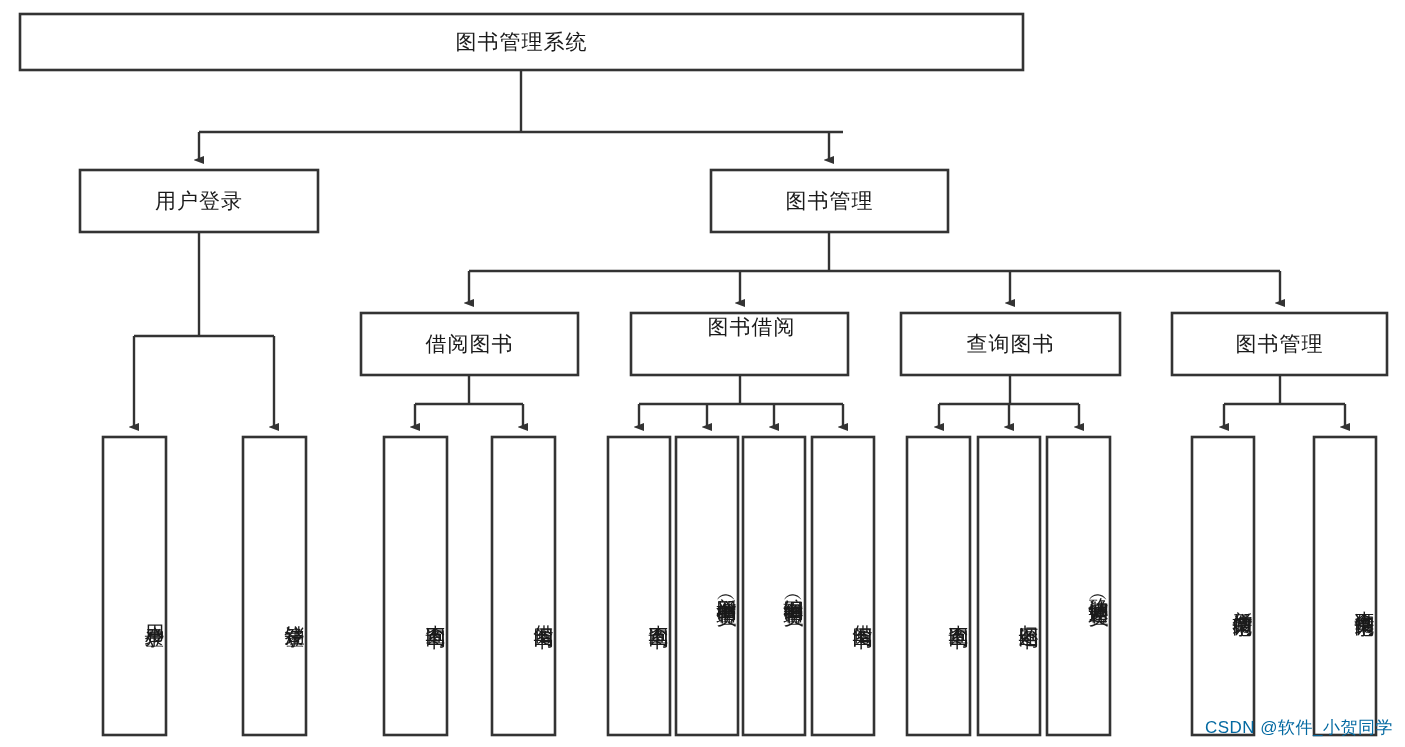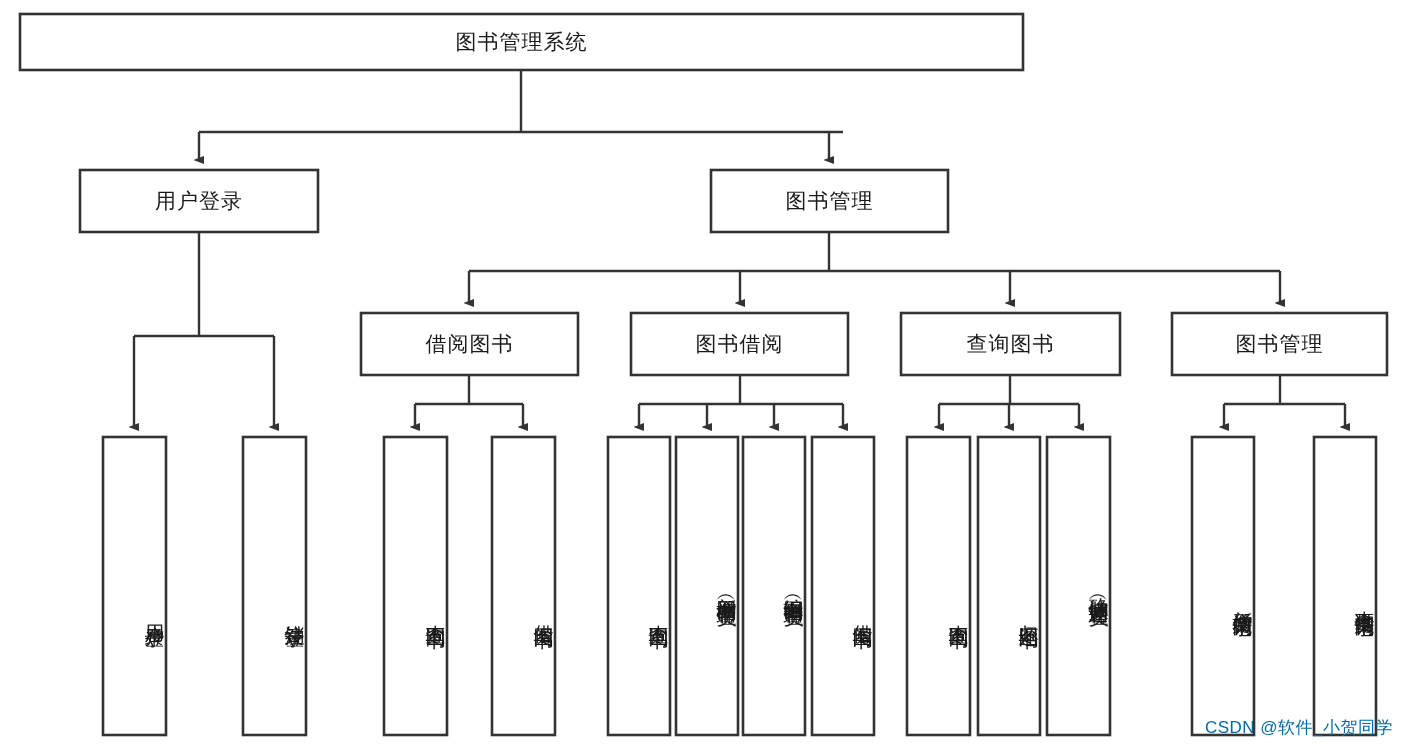--- a/index.html
+++ b/index.html
@@ -168,21 +168,21 @@
     <rect class="node-rect" x="1192" y="437" width="62" height="298"></rect>
     <rect class="node-rect" x="1314" y="437" width="62" height="298"></rect>
   </svg>
 
   <div class="hlabel-wrap" style="left:20px; top:14px; width:1003px; height:56px;">图书管理系统</div>
 
   <div class="hlabel-wrap" style="left:80px; top:170px; width:238px; height:62px;">用户登录</div>
   <div class="hlabel-wrap" style="left:711px; top:170px; width:237px; height:62px;">图书管理</div>
 
   <div class="hlabel-wrap" style="left:361px; top:313px; width:217px; height:62px;">借阅图书</div>
-  <div class="hlabel-wrap" style="left:631px; top:313px; width:217px; height:62px;">图书借阅</div>
+  <div class="hlabel-wrap" style="left:631px; top:296px; width:217px; height:62px;padding-left:12px;">图书借阅</div>
   <div class="hlabel-wrap" style="left:901px; top:313px; width:219px; height:62px;">查询图书</div>
   <div class="hlabel-wrap" style="left:1172px; top:313px; width:215px; height:62px;">图书管理</div>
 
   <div class="vlabel-wrap" style="left:103px; top:492px; width:63px; height:240px;">用户登录</div>
   <div class="vlabel-wrap" style="left:243px; top:492px; width:63px; height:240px;">注销登录</div>
 
   <div class="vlabel-wrap" style="left:384px; top:492px; width:63px; height:240px;">查询图书</div>
   <div class="vlabel-wrap" style="left:492px; top:492px; width:63px; height:240px;">借阅图书</div>
 
   <div class="vlabel-wrap" style="left:608px; top:492px; width:62px; height:240px;">查询图书</div>

